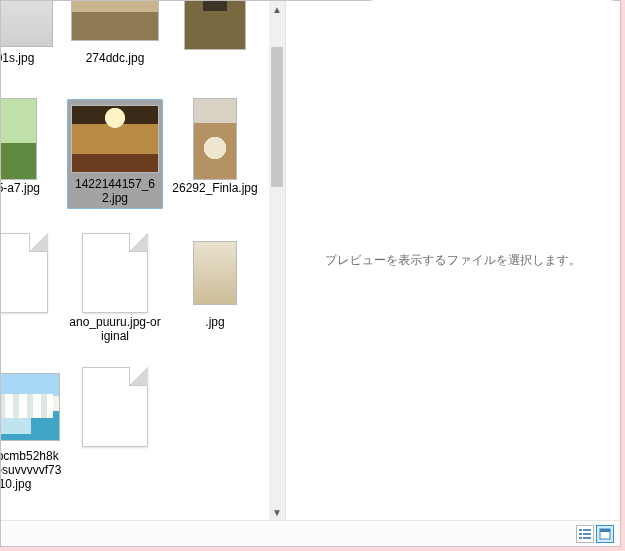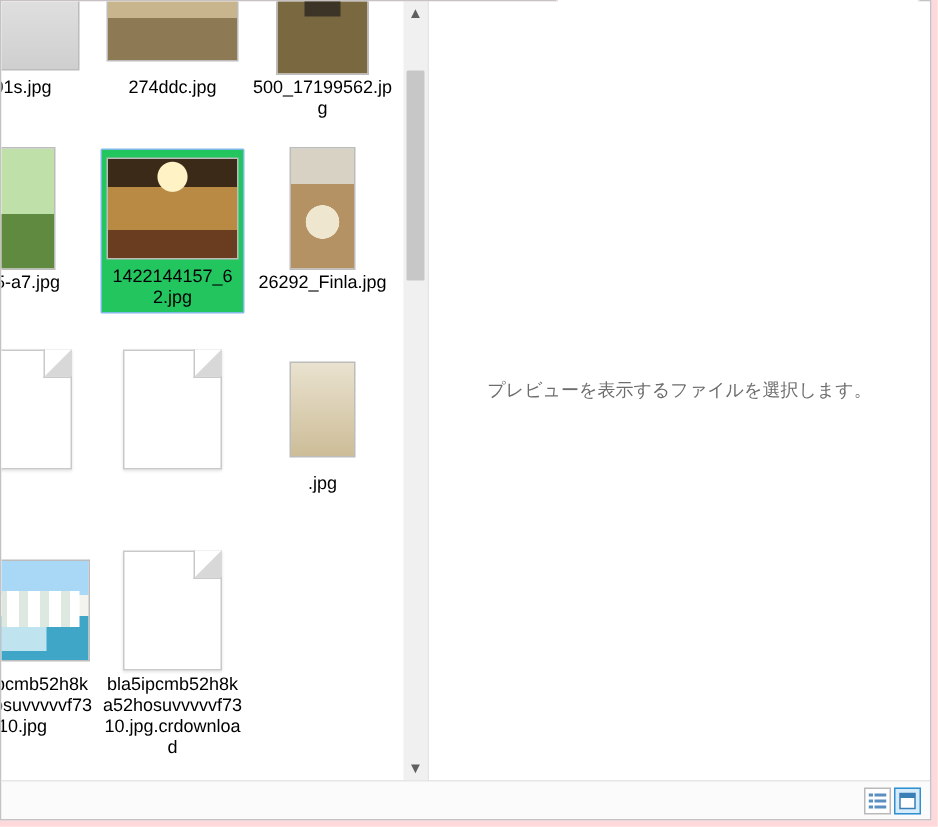--- a/index.html
+++ b/index.html
@@ -19,21 +19,21 @@
   .vbtn{width:18px;height:18px;border:1px solid #b9b9b9;background:#fff;display:flex;align-items:center;justify-content:center;box-sizing:border-box}
   .vbtn.active{border-color:#2e90d1;background:#d7ecfb}
   .vbtn svg{width:12px;height:12px}
   .grid{position:absolute;left:-36px;top:-36px;display:flex;flex-wrap:wrap;width:300px}
   .item{width:100px;margin:0;padding:4px 0 0 0;display:flex;flex-direction:column;align-items:center;box-sizing:border-box;height:130px}
   .r2{height:134px}
   .r3{height:134px}
   .thumbwrap{width:96px;height:80px;display:flex;align-items:center;justify-content:center}
   .thumb-img{border:1px solid #bcbcbc;background:#777;display:block}
   .cap{width:94px;text-align:center;font-size:12px;line-height:14px;margin-top:2px;word-break:break-all;color:#000}
-  .selbox{border:1px solid #7fb9e6;background:#22c55e;padding:3px;border-radius:1px}
+  .selbox{border:1px solid #7fb9e6;background:#a3a3a3;padding:3px;border-radius:1px}
   .blank-doc{width:64px;height:78px;position:relative;background:#fff;border:1px solid #c9c9c9;box-shadow:0 1px 2px rgba(0,0,0,.12)}
   .blank-doc:before{content:"";position:absolute;top:-1px;right:-1px;width:18px;height:18px;background:linear-gradient(135deg,#fff 0 48%,#d8d8d8 50% 100%);border-left:1px solid #c9c9c9;border-bottom:1px solid #c9c9c9}
   
   .tA{width:74px;height:74px;background:linear-gradient(#e9e9e9,#cfcfcf)}
   .tB{width:86px;height:62px;background:linear-gradient(#c9b58d 0 55%,#8d7a55 55% 100%)}
   .tC{width:60px;height:80px;background:linear-gradient(#d7cbb0 0 40%,#7a6840 40% 100%);position:relative}
   .tC:after{content:"";position:absolute;left:18px;top:6px;width:24px;height:36px;border-radius:12px 12px 0 0;background:#3d3428}
   .tD{width:42px;height:80px;background:linear-gradient(180deg,#bfe0a8 0 55%,#5f8a3f 55% 100%)}
   .tE{width:88px;height:66px;background:radial-gradient(circle at 50% 18%,#fff2c4 0 14%,transparent 15%),linear-gradient(#3b2a17 0 28%,#b98a44 28% 72%,#6a3d20 72% 100%)}
   .tF{width:88px;height:66px;background:linear-gradient(#eef0ee 0 50%,#cfd6cd 50% 100%);position:relative}
@@ -64,21 +64,20 @@
       <div class="item">
         <div class="thumbwrap">
             <span class="thumb-img tB"></span>
           </div>
         <div class="cap">274ddc.jpg</div>
       </div>
       <div class="item">
         <div class="thumbwrap">
             <span class="thumb-img tC"></span>
           </div>
-        <div class="cap">500_17199562.jpg</div>
       </div>
 
       <div class="item r2">
         <div class="thumbwrap">
             <span class="thumb-img tD"></span>
           </div>
         <div class="cap">05-a7.jpg</div>
       </div>
       <div class="item r2">
         <div class="selbox">
@@ -97,39 +96,39 @@
       </div>
       <div class="item r3">
         <div class="thumbwrap">
             <span class="blank-doc"></span>
           </div>
       </div>
       <div class="item r3">
         <div class="thumbwrap">
             <span class="blank-doc"></span>
           </div>
+        <div class="cap">ano_puuru.jpg-original</div>
       </div>
 
       <div class="item">
         <div class="thumbwrap">
             <span class="thumb-img tH"></span>
           </div>
         <div class="cap">.jpg</div>
       </div>
       <div class="item">
         <div class="thumbwrap">
             <span class="thumb-img tI"></span>
           </div>
         <div class="cap">bla5ipcmb52h8ka52hosuvvvvvf7310.jpg</div>
       </div>
       <div class="item">
         <div class="thumbwrap">
             <span class="blank-doc"></span>
           </div>
-        <div class="cap">bla5ipcmb52h8ka52hosuvvvvvf7310.jpg.crdownload</div>
       </div>
 
     </div>
   </div>
 
   <div class="scroll">
     <div class="up">▲</div>
     <div class="thumb"></div>
     <div class="dn">▼</div>
   </div>

